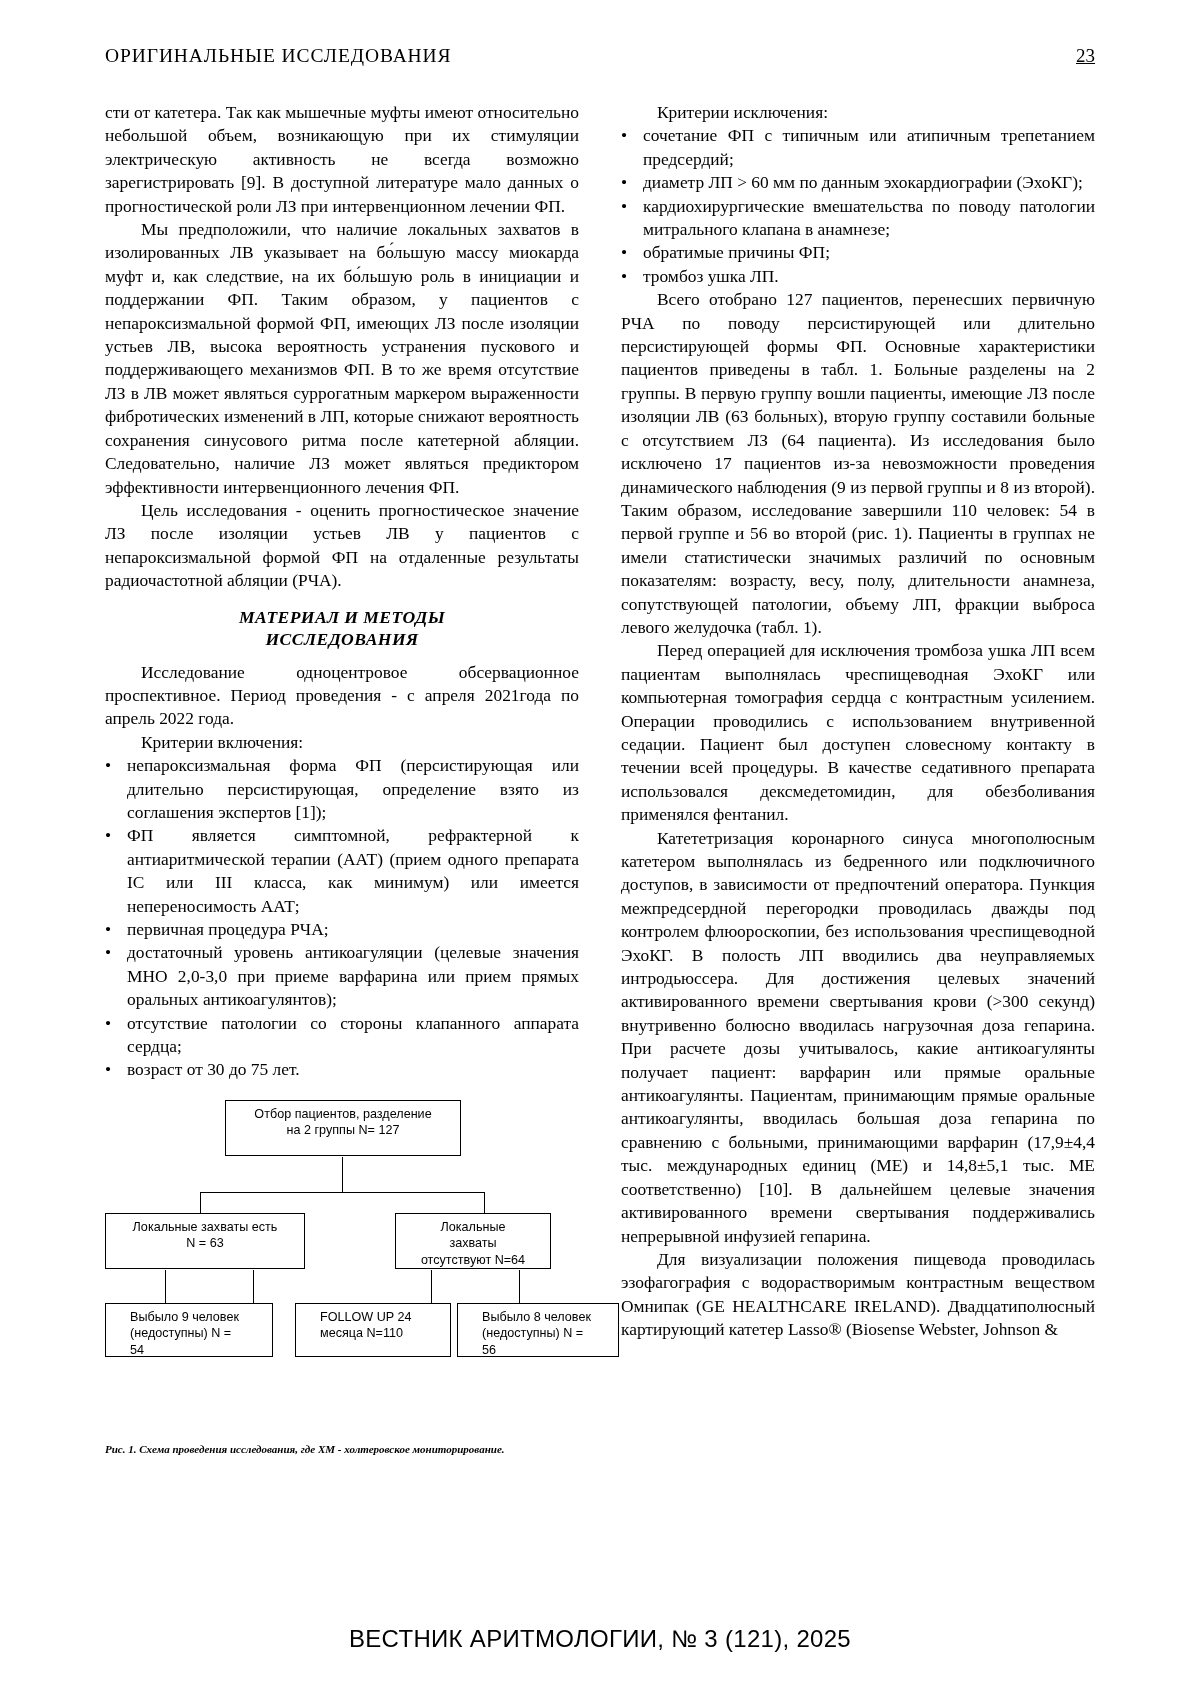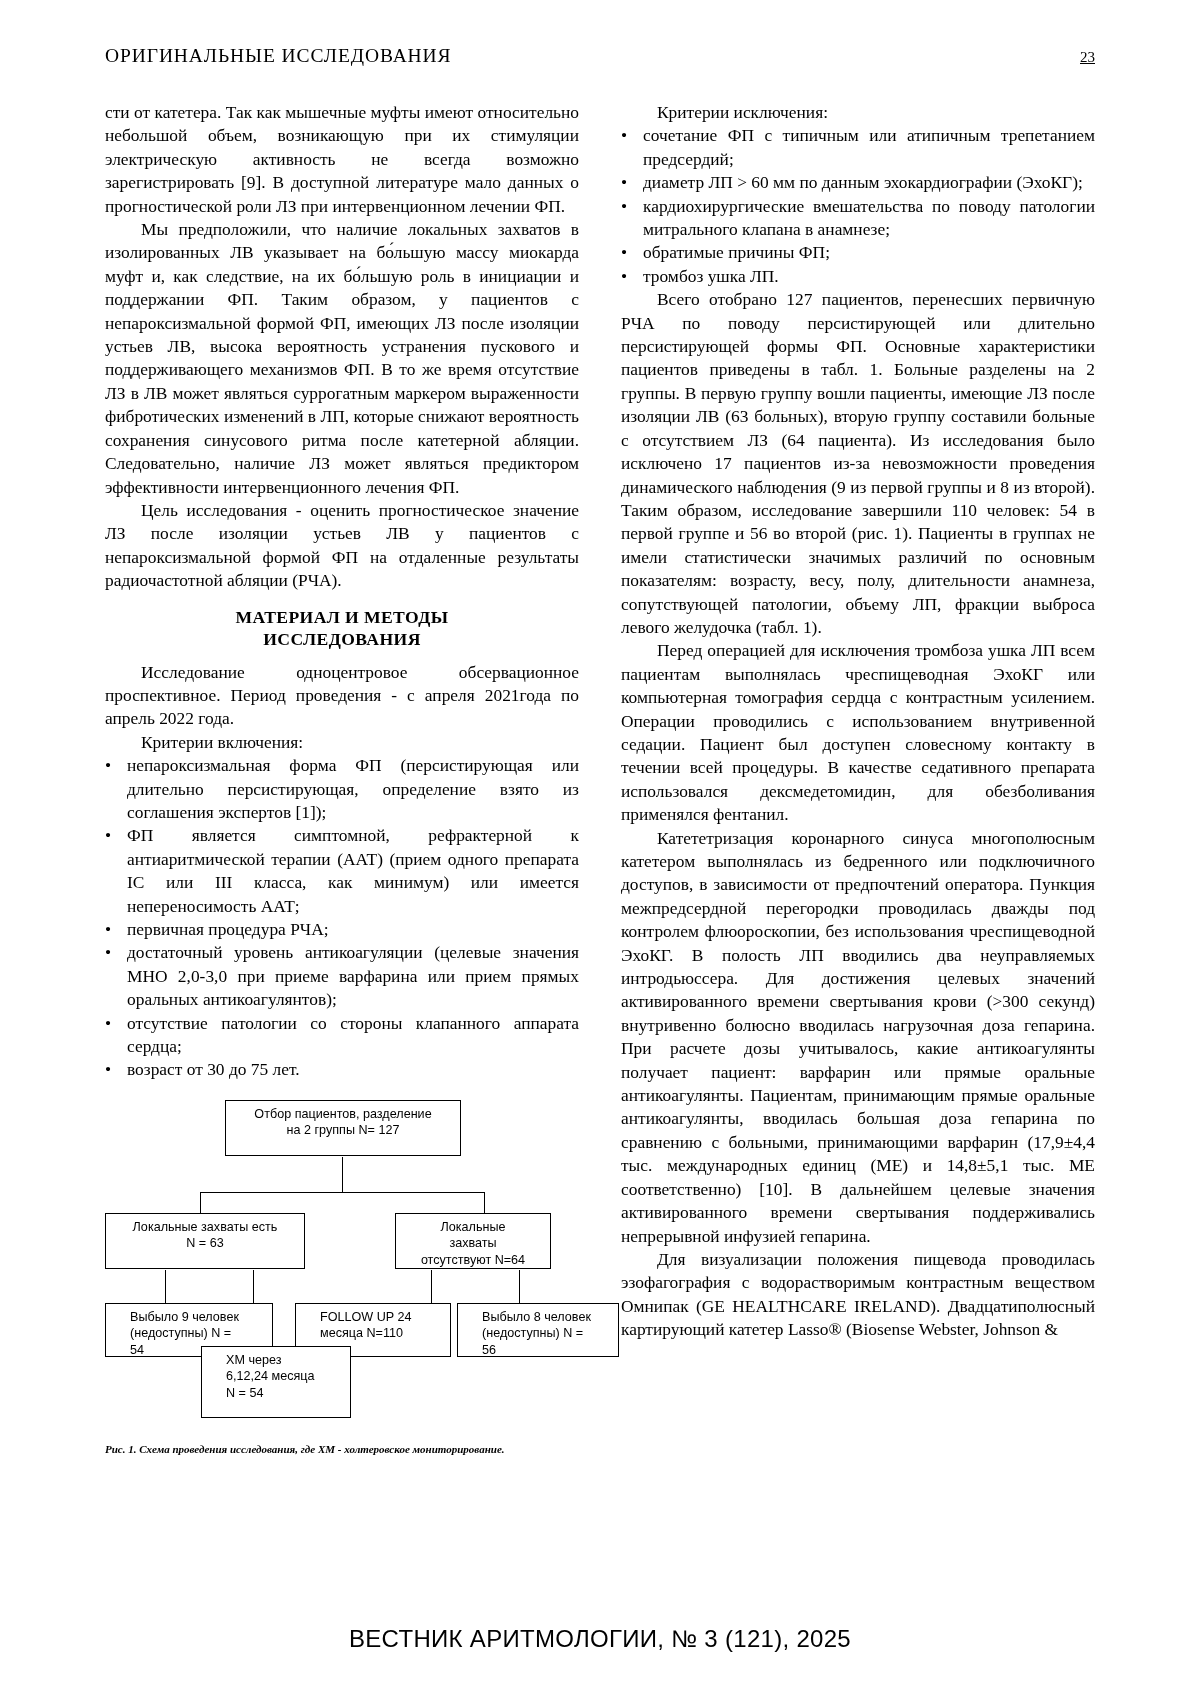--- a/index.html
+++ b/index.html
@@ -27,21 +27,21 @@
     align-items: baseline;
     justify-content: space-between;
     margin-bottom: 34px;
   }
   .header-title {
     font-size: 19.5px;
     letter-spacing: 0.9px;
     font-family: "Liberation Serif", serif;
   }
   .header-page {
-    font-size: 15px;
+    font-size: 19px;
     text-decoration: underline;
   }
   
   .columns {
     display: flex;
     gap: 42px;
     align-items: flex-start;
   }
   .col {
     width: 474px;
@@ -70,20 +70,21 @@
     flex: 1 1 auto;
     text-align: justify;
   }
   .section-title {
     text-align: center;
     font-weight: bold;
     font-size: 17.6px;
     line-height: 1.25;
     margin: 14px 0 10px 0;
     letter-spacing: 0.4px;
+    font-style: italic;
   }
   
   .figure {
     position: relative;
     width: 474px;
     height: 330px;
     margin-top: 18px;
     font-family: "Liberation Sans", sans-serif;
   }
   .fbox {
@@ -198,23 +199,20 @@
         </div>
 
         <div class="fbox left" style="left:190px; top:203px; width:156px; height:54px;">
           <span>FOLLOW UP 24 месяца N=110</span>
         </div>
 
         <div class="fbox left" style="left:356px; top:203px; width:162px; height:54px; left:352px;">
           <span>Выбыло 8 человек (недоступны) N = 56</span>
         </div>
 
-        <div class="fbox left" style="left:96px; top:246px; width:150px; height:72px;">
-          <span>ХМ через 6,12,24 месяца N = 54</span>
-        </div>
 
       </div>
 
       <div class="fig-caption">Рис. 1. Схема проведения исследования, где ХМ - холтеровское мониторирование.</div>
     </div>
 
     <div class="col">
       <p class="indent">Критерии исключения:</p>
 
       <div class="bullet">

